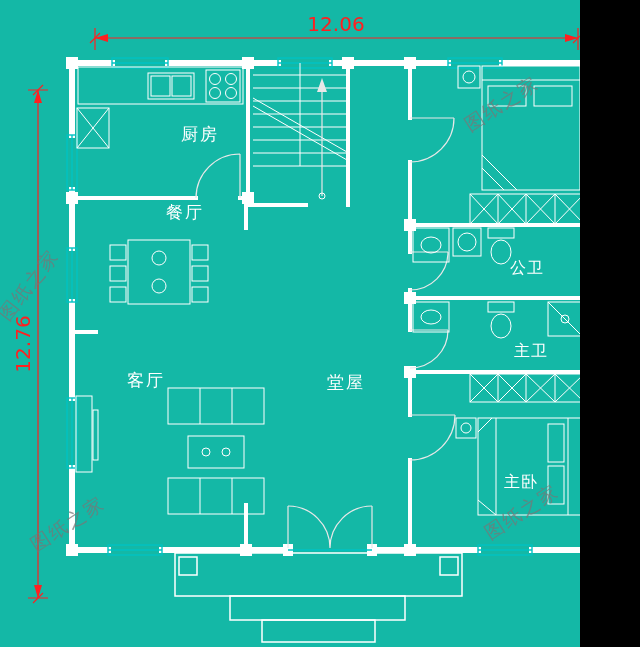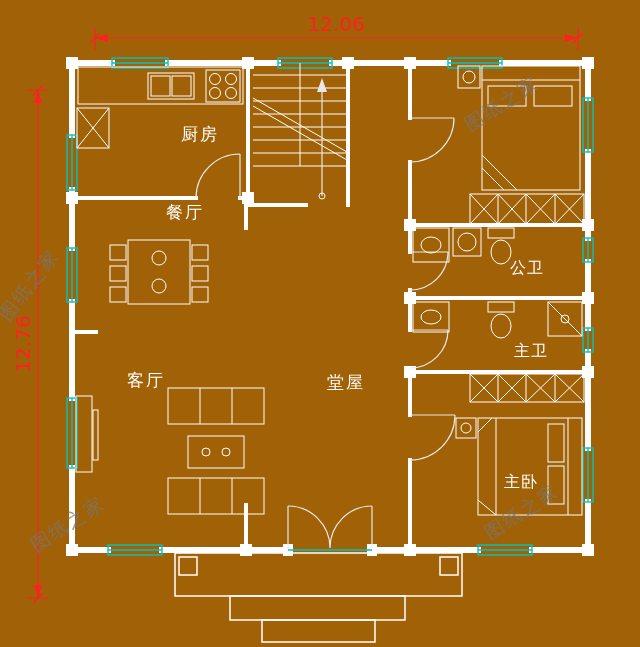--- a/index.html
+++ b/index.html
@@ -3,23 +3,23 @@
 <meta charset="utf-8">
 <style>
   html, body {
     margin: 0;
     padding: 0;
     background: #000;
     font-family: "DejaVu Sans", sans-serif;
   }
   .canvas {
     position: relative;
-    width: 640px;
+    width: 580px;
     height: 647px;
-    background: #a16207;
+    background: #14b8a6;
     overflow: hidden;
   }
   svg { display: block; }
   .wall-outer { stroke: #ffffff; stroke-width: 6; fill: none; stroke-linecap: square; }
   .wall-inner { stroke: #ffffff; stroke-width: 4; fill: none; stroke-linecap: square; }
   .thin      { stroke: #ffffff; stroke-width: 1; fill: none; }
   .thin15    { stroke: #ffffff; stroke-width: 1.5; fill: none; }
   .door-line { stroke: #e8e8e8; stroke-width: 1.2; fill: none; }
   .win       { stroke: #00c3c3; stroke-width: 1.4; fill: none; }
   .dim       { stroke: #ff2020; stroke-width: 1.2; fill: none; }

